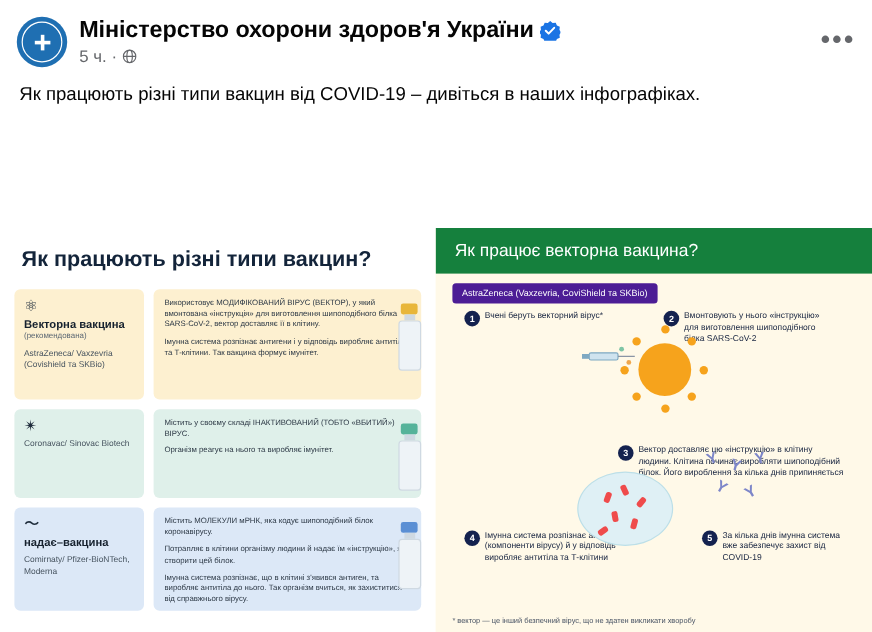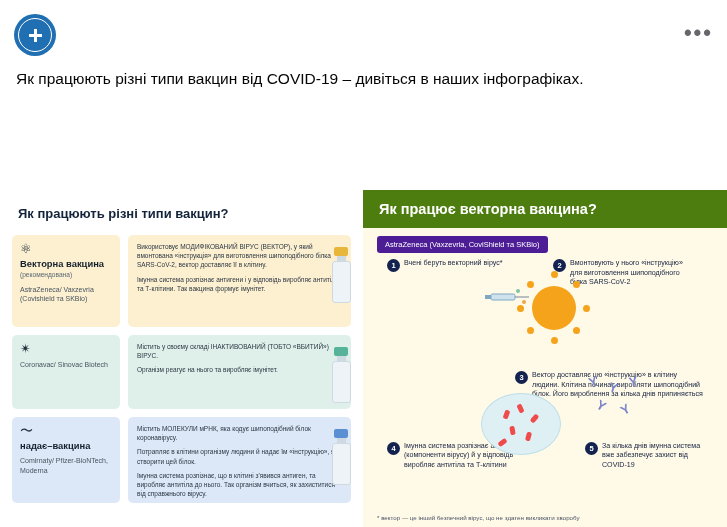--- a/index.html
+++ b/index.html
@@ -121,21 +121,21 @@
     border-right: 2px solid #ffffff;
   }
   .media-right {
     width: 364px;
     background: #fff9e8;
     position: relative;
     overflow: hidden;
   }
   
   .l-title {
-    font-size: 13px;
+    font-size: 18px;
     font-weight: bold;
     color: #13243a;
     padding: 16px 0 0 18px;
   }
   .l-rows { padding: 14px 10px 0 12px; }
   .l-row {
     display: flex;
     margin-bottom: 8px;
   }
   .l-card {
@@ -209,23 +209,23 @@
     width: 19px; height: 42px;
     background: #eef3f7;
     border: 1.4px solid #cfd9e2;
     border-radius: 3px;
     margin: 0 auto;
   }
   .vial.v2 .cap { background: #56b39a; }
   .vial.v3 .cap { background: #5b8fd4; }
   
   .r-head {
-    background: #4d7c0f;
+    background: #15803d;
     color: #ffffff;
-    font-weight: bold;
+    font-weight: normal;
     font-size: 14.5px;
     padding: 11px 0 11px 16px;
   }
   .r-sub {
     background: #4c1d95;
     color: #ffffff;
     font-size: 7.5px;
     margin: 8px 14px 0 14px;
     padding: 4px 8px;
     border-radius: 3px;
@@ -323,20 +323,41 @@
 
 <div class="page">
 
   <div class="post-header">
     <div class="avatar">
       <div class="ring">
         <div class="cross"></div>
       </div>
     </div>
     <div class="header-text">
+      <div class="name-row">
+        <span class="page-name">Міністерство охорони здоров'я України</span>
+        <span class="verified">
+          <svg width="17" height="17" viewBox="0 0 17 17">
+            <path d="M8.5 0.6l2 1.6 2.6-.3 1 2.4 2.4 1-.3 2.6 1.6 2-1.6 2 .3 2.6-2.4 1-1 2.4-2.6-.3-2 1.6-2-1.6-2.6.3-1-2.4-2.4-1 .3-2.6-1.6-2 1.6-2-.3-2.6 2.4-1 1-2.4 2.6.3z" fill="#1b74e4"></path>
+            <path d="M4.8 8.6l2.4 2.4 4.6-4.8" stroke="#ffffff" stroke-width="1.7" fill="none" stroke-linecap="round" stroke-linejoin="round"></path>
+          </svg>
+        </span>
+        <span class="follow-link"></span>
+      </div>
+      <div class="meta-row">
+        <span>5 ч.</span>
+        <span>·</span>
+        <span class="globe-icon">
+          <svg width="12" height="12" viewBox="0 0 12 12">
+            <circle cx="6" cy="6" r="5.2" fill="none" stroke="#65676b" stroke-width="1"></circle>
+            <ellipse cx="6" cy="6" rx="2.3" ry="5.2" fill="none" stroke="#65676b" stroke-width="1"></ellipse>
+            <line x1="0.8" y1="6" x2="11.2" y2="6" stroke="#65676b" stroke-width="1"></line>
+          </svg>
+        </span>
+      </div>
     </div>
   </div>
   <div class="dots">•••</div>
 
   <div class="post-body">
     <p>Як працюють різні типи вакцин від COVID-19 – дивіться в наших інфографіках.</p>
   </div>
 
   <div class="media">
 

